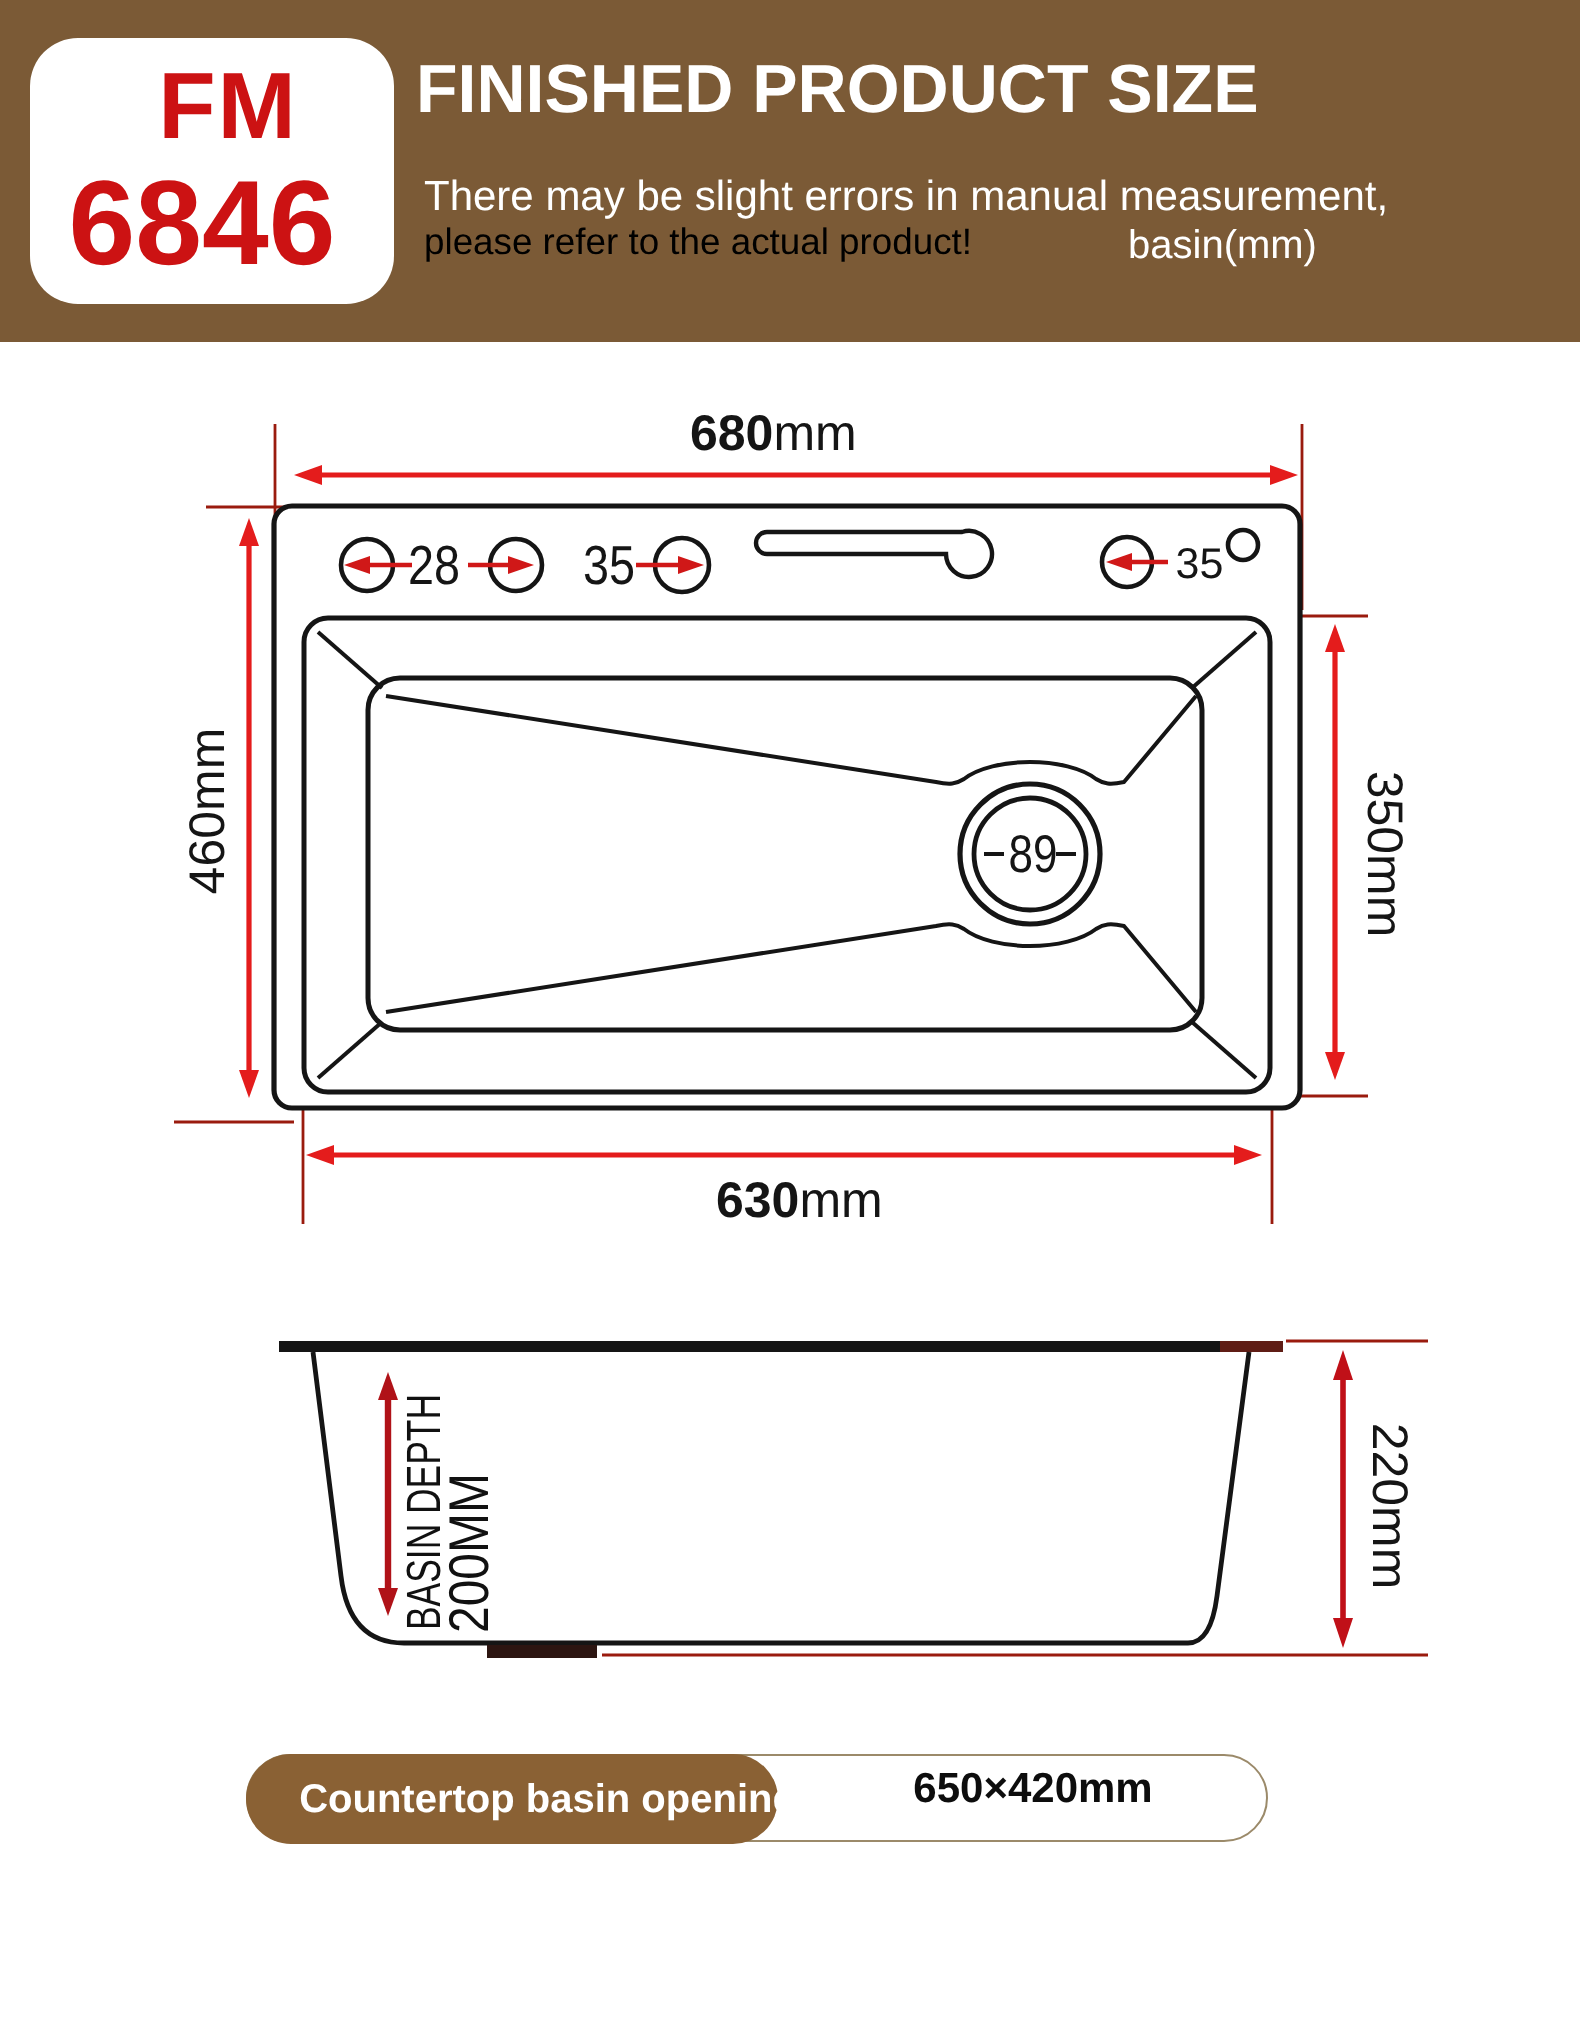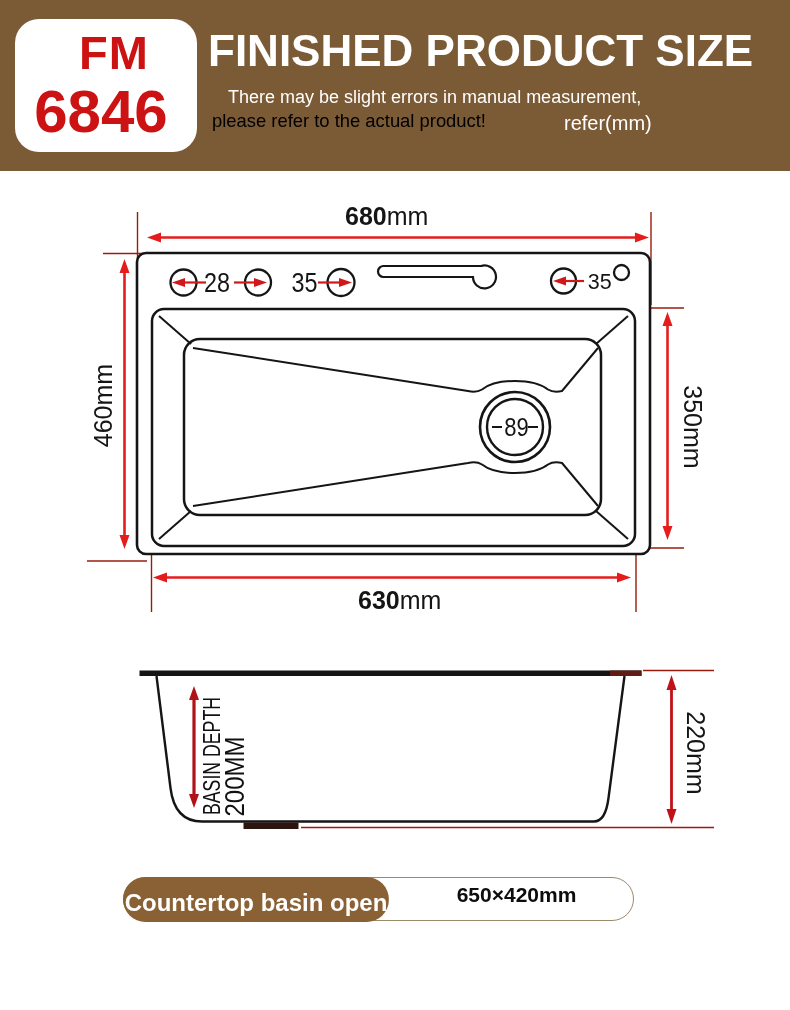--- a/index.html
+++ b/index.html
@@ -2,39 +2,39 @@
 <html><head>
 <meta charset="utf-8">
 <style>
   html,body{margin:0;padding:0;}
   body{width:790px;height:1010px;background:#ffffff;font-family:"Liberation Sans",sans-serif;position:relative;overflow:hidden;-webkit-font-smoothing:antialiased;}
   .abs{position:absolute;}
   #header{left:0;top:0;width:790px;height:171px;background:#7b5a36;}
   #fmbox{left:15px;top:19px;width:182px;height:133px;background:#fff;border-radius:24px;text-align:center;}
   #fm{left:15px;top:25px;width:198px;text-align:center;font-weight:bold;font-size:47px;color:#cc1213;letter-spacing:1px;}
   #fm2{left:15px;top:77px;width:172px;text-align:center;font-weight:bold;font-size:60px;color:#cc1213;}
-  #title{left:208px;top:26px;width:579px;color:#fff;font-weight:bold;font-size:44px;white-space:nowrap;letter-spacing:0px;}
-  #sub1{left:228px;top:87px;color:#fff;font-size:18px;}
+  #title{left:208px;top:26px;width:579px;color:#fff;font-weight:bold;font-size:34px;white-space:nowrap;letter-spacing:0px;}
+  #sub1{left:212px;top:87px;color:#fff;font-size:21px;}
   #sub2{left:212px;top:110px;color:#000000;font-size:18.4px;}
   #unit{left:564px;top:112px;color:#fff;font-size:20px;}
   #pill{left:123px;top:877px;width:509px;height:42px;background:#fff;border:1.5px solid #9b8a6a;border-radius:23px;}
   #pillbrown{left:123px;top:877px;width:266px;height:45px;background:#8a6134;border-radius:23px;}
-  #pilltext{left:123px;top:889px;width:302px;text-align:center;color:#fff;font-weight:bold;font-size:24px;}
+  #pilltext{left:123px;top:889px;width:302px;text-align:center;color:#fff;font-weight:bold;font-size:20px;}
   #pillnum{left:391px;top:883px;width:251px;text-align:center;color:#0d0d0d;font-weight:bold;font-size:21px;}
 </style>
 </head>
 <body>
 <div class="abs" id="header"></div>
 <div class="abs" id="fmbox"></div>
 <div class="abs" id="fm">FM</div>
 <div class="abs" id="fm2">6846</div>
 <div class="abs" id="title">FINISHED PRODUCT SIZE</div>
 <div class="abs" id="sub1">There may be slight errors in manual measurement,</div>
 <div class="abs" id="sub2">please refer to the actual product!</div>
-<div class="abs" id="unit">refer(mm)</div>
+<div class="abs" id="unit">basin(mm)</div>
 
 <svg class="abs" style="left:0;top:0" width="790" height="1010" viewBox="0 0 790 1010">
 
   <g stroke="#9a1b0e" stroke-width="1.4" fill="none">
     <line x1="137.5" y1="212" x2="137.5" y2="258"></line>
     <line x1="651" y1="212" x2="651" y2="305"></line>
     <line x1="103" y1="253.5" x2="152" y2="253.5"></line>
     <line x1="87" y1="561" x2="147" y2="561"></line>
     <line x1="585" y1="308" x2="684" y2="308"></line>
     <line x1="585" y1="548" x2="684" y2="548"></line>

